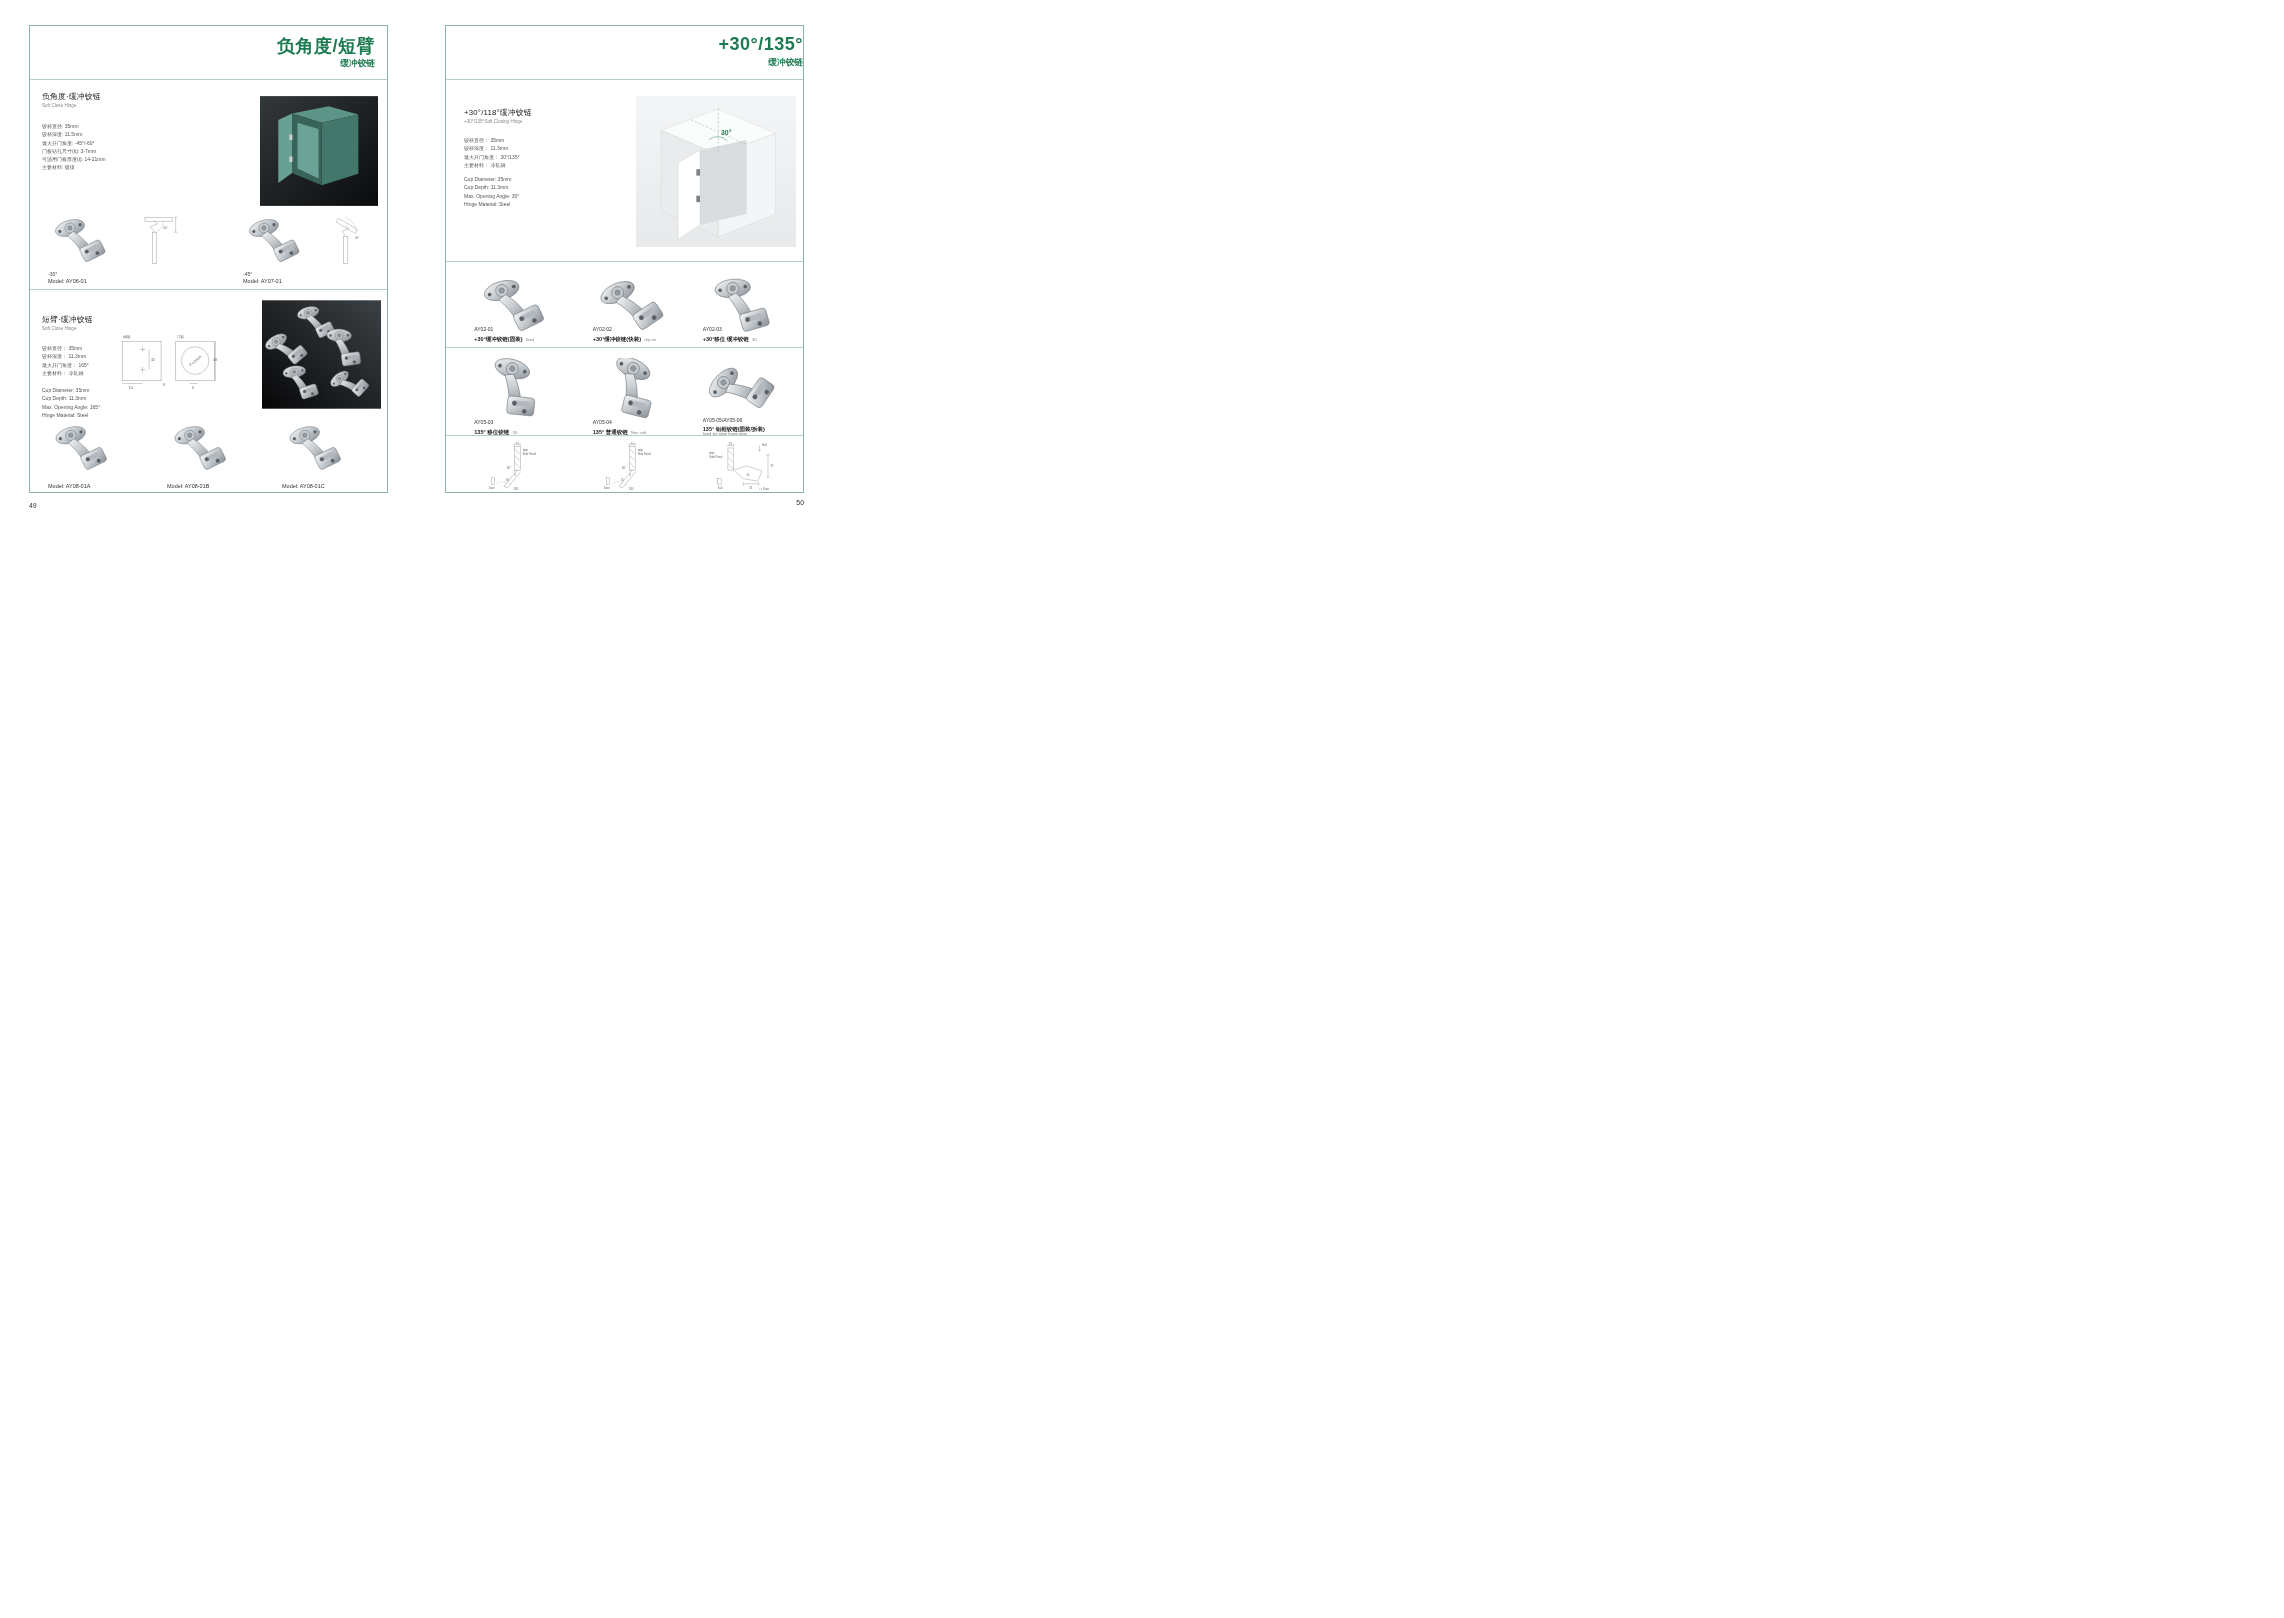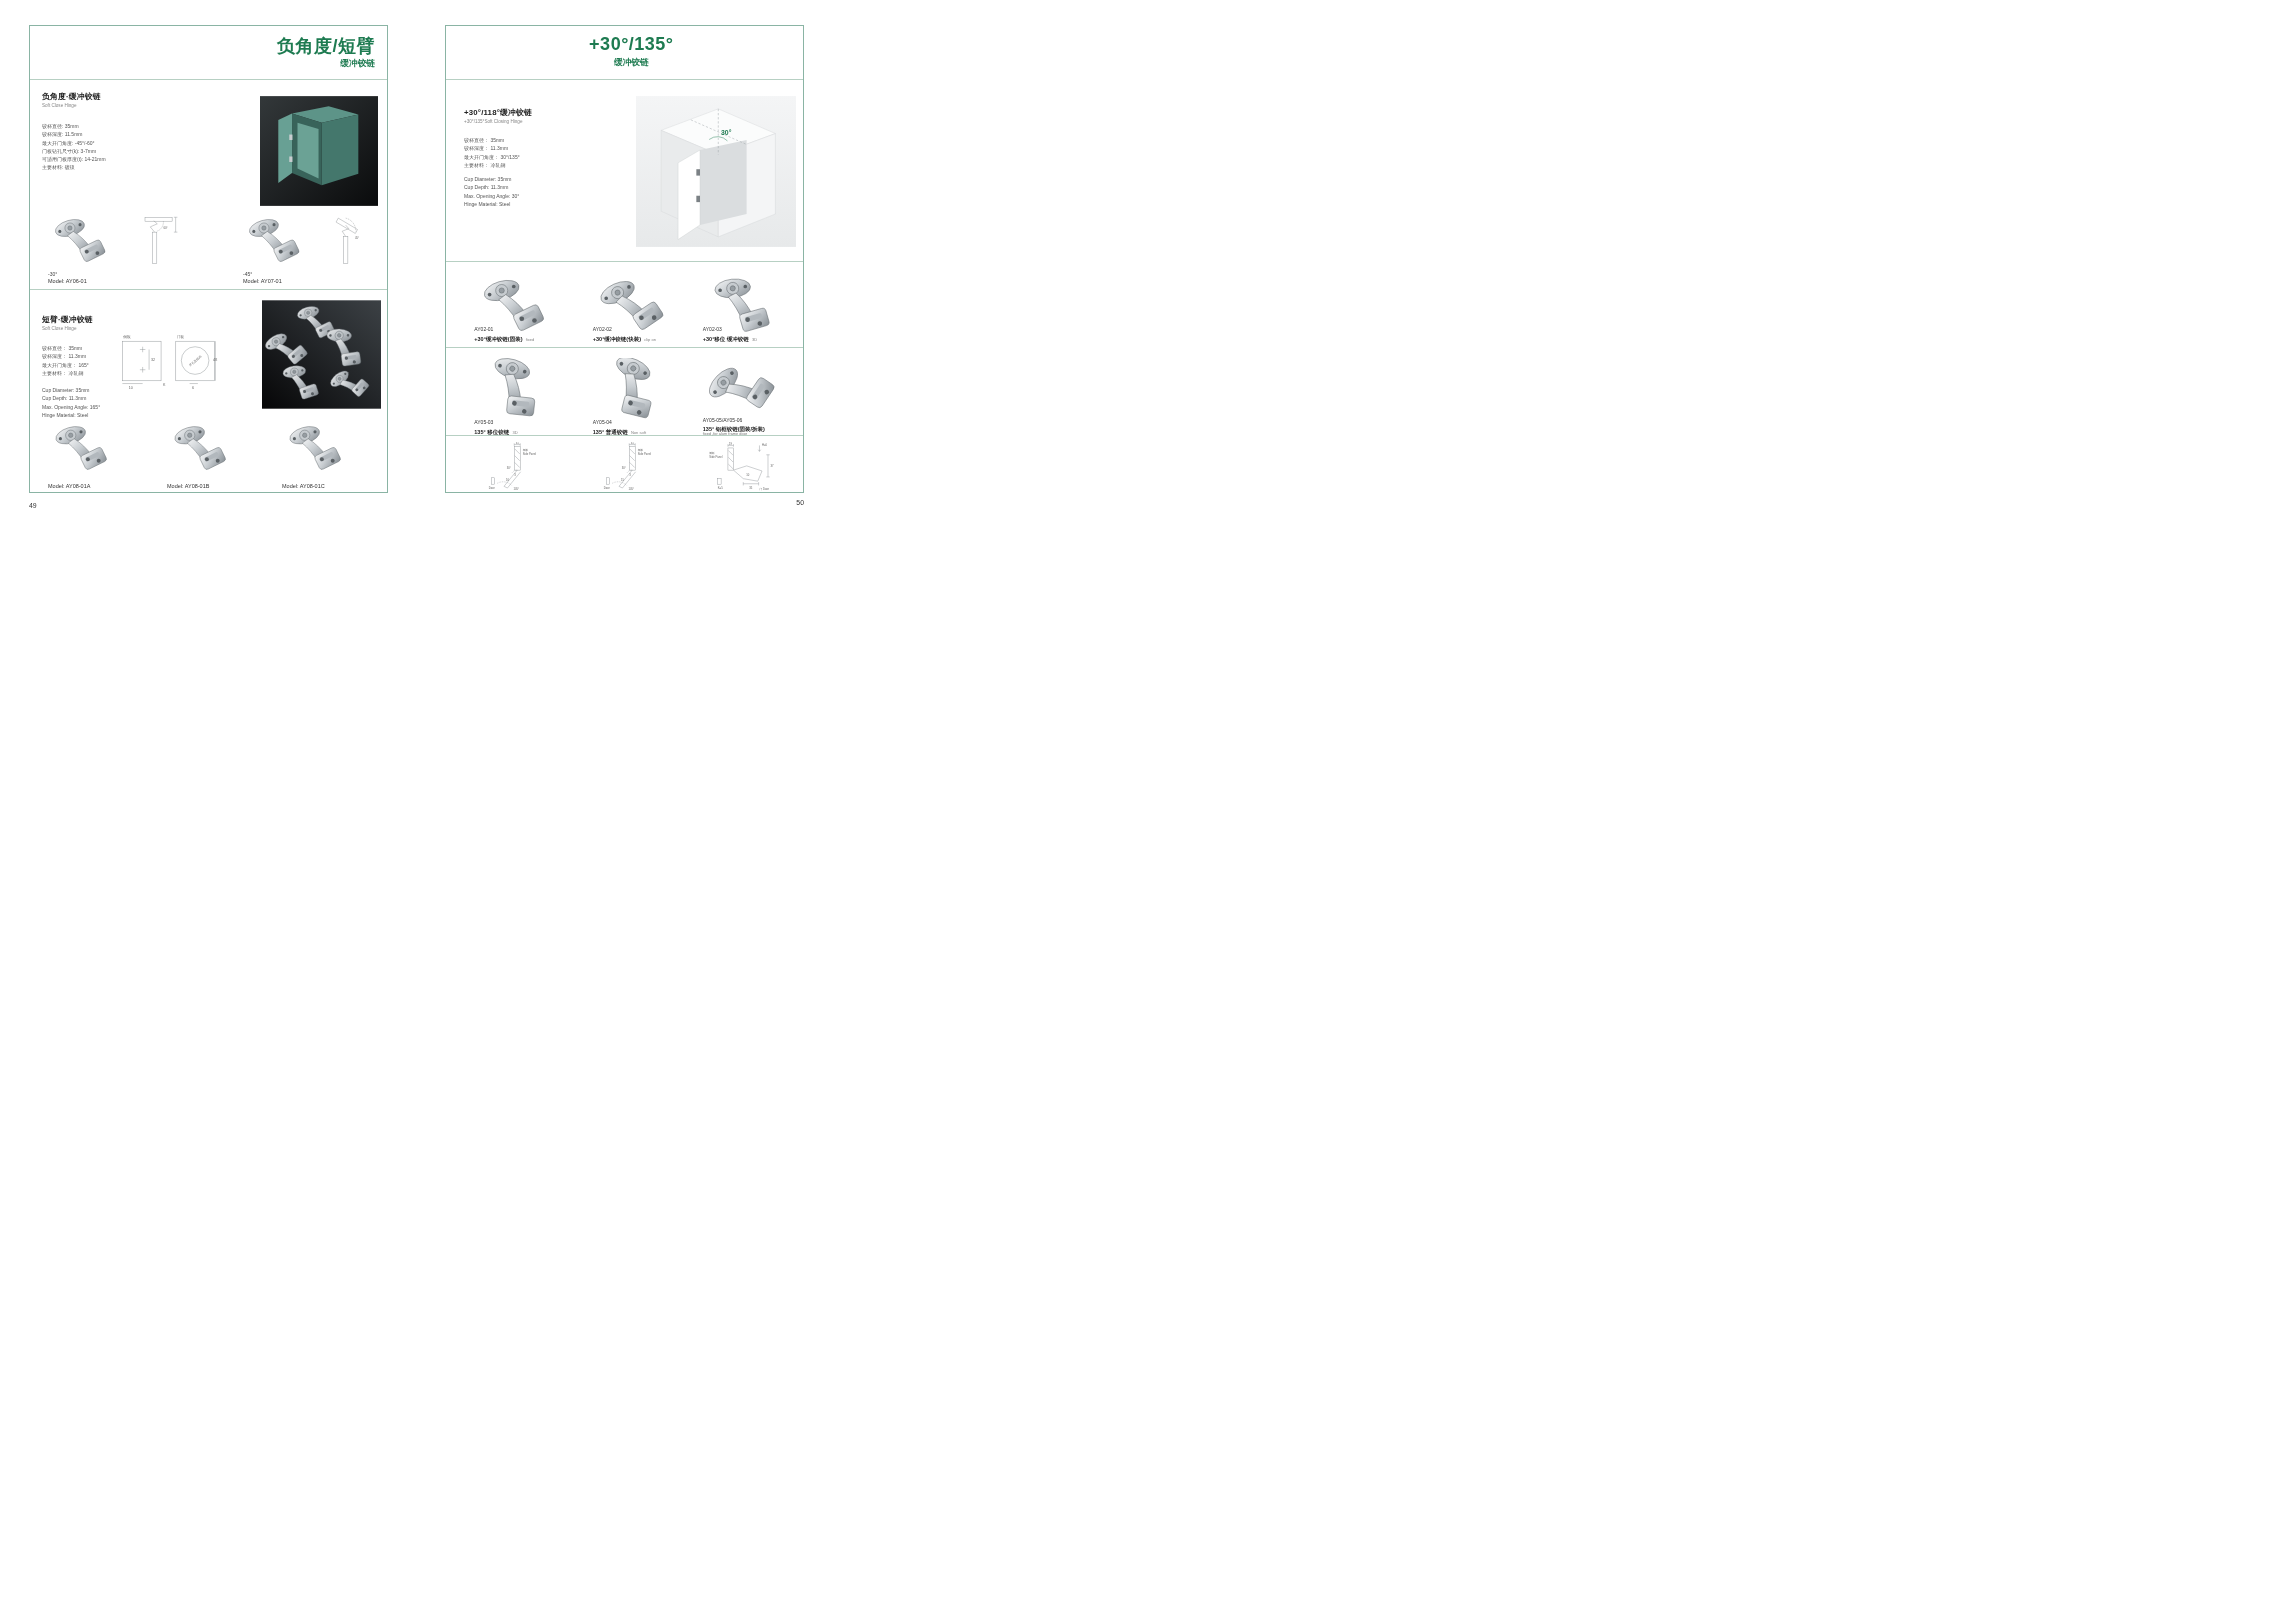--- a/index.html
+++ b/index.html
@@ -15,22 +15,22 @@
     border:0.5px solid #8ab4a4; background:#fff;
   }
   #left-box { left:29px; }
   #right-box { left:445px; }
   .header { position:absolute; top:0; left:0; width:100%; height:54px; border-bottom:0.5px solid #b7d0c3; }
   .section { position:absolute; left:0; width:100%; border-bottom:0.5px solid #b7d0c3; }
   .section.last { border-bottom:none; }
   .title { font-size:18px; font-weight:bold; color:#1e7b51; letter-spacing:0.5px; line-height:1.15; }
   .subtitle { font-size:8.7px; font-weight:bold; color:#1e7b51; margin-top:1.8px; }
   .hdr-right { text-align:right; padding:10px 12px 0 0; }
-  .hdr-left  { text-align:center;  padding:8.2px 0 0 13.7px; }
-  .sec-heading { font-size:7.8px; font-weight:bold; color:#222; letter-spacing:0.2px;text-align:right; }
+  .hdr-left  { text-align:right;  padding:8.2px 0 0 13.7px; }
+  .sec-heading { font-size:7.8px; font-weight:normal; color:#222; letter-spacing:0.2px;text-align:right; }
   .sec-sub { font-size:4.6px; color:#888; margin-top:1.4px; }
   .spec-line { font-size:5px; color:#555; line-height:1.65; white-space:pre; }
   .angle-label { font-size:5px; color:#444; }
   .model-label { font-size:5.5px; color:#333; margin-top:1.4px; }
   .photo-dark { overflow:hidden; }
   .photo-dark svg, .photo-light svg, .hinge-img svg, .line-drawing svg, .tech-diagram svg, .mini-diagram svg { width:100%; height:100%; display:block; }
   .prod-cell { position:absolute; width:103px; height:100%; }
   .prod-img { position:absolute; left:8.2px; width:69px; }
   .prod-code { position:absolute; left:1.8px; font-size:5px; color:#333; }
   .prod-name-row { position:absolute; left:1.8px; white-space:nowrap; }

